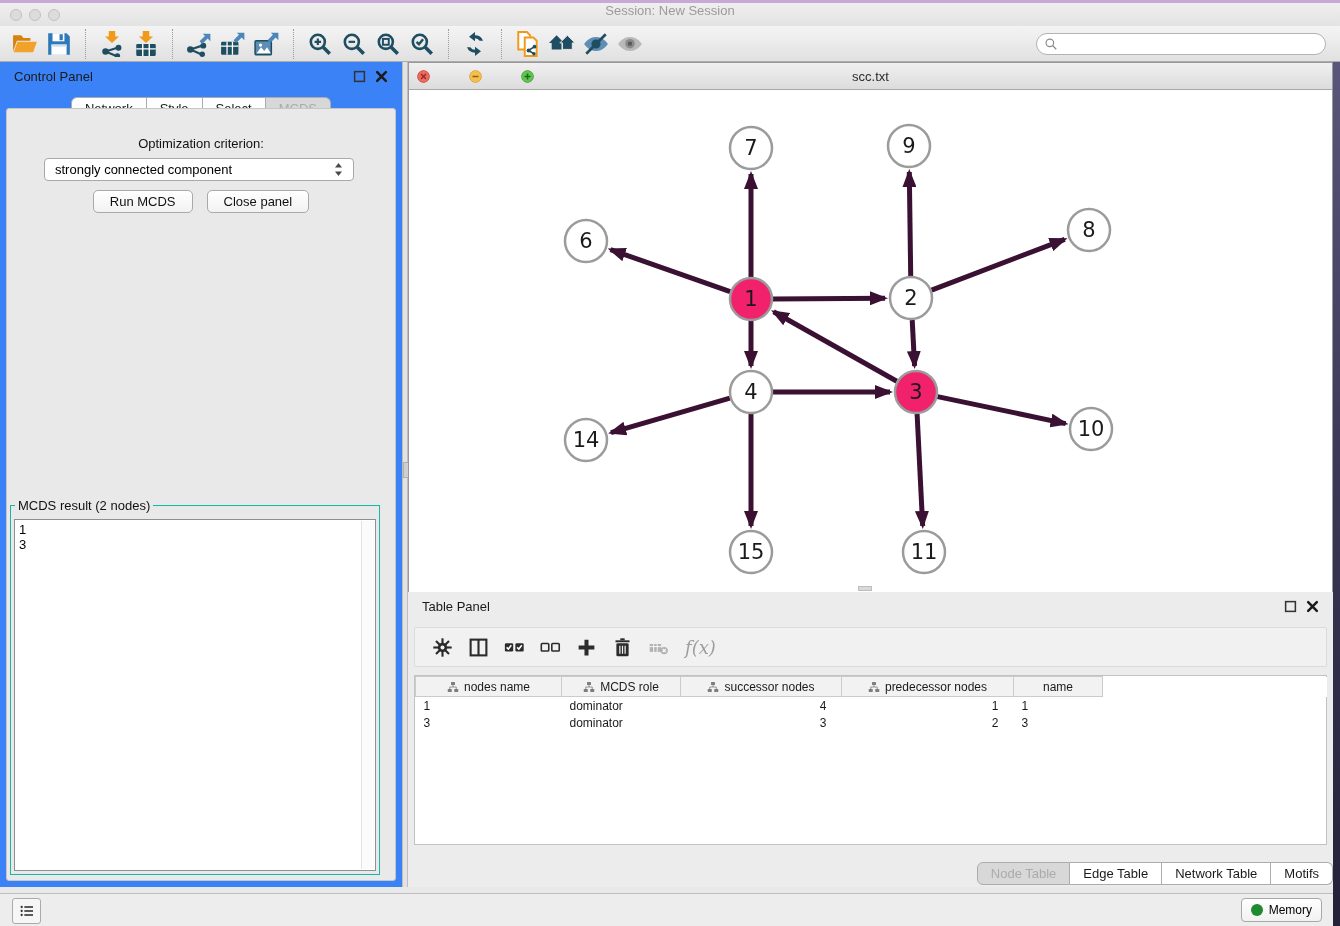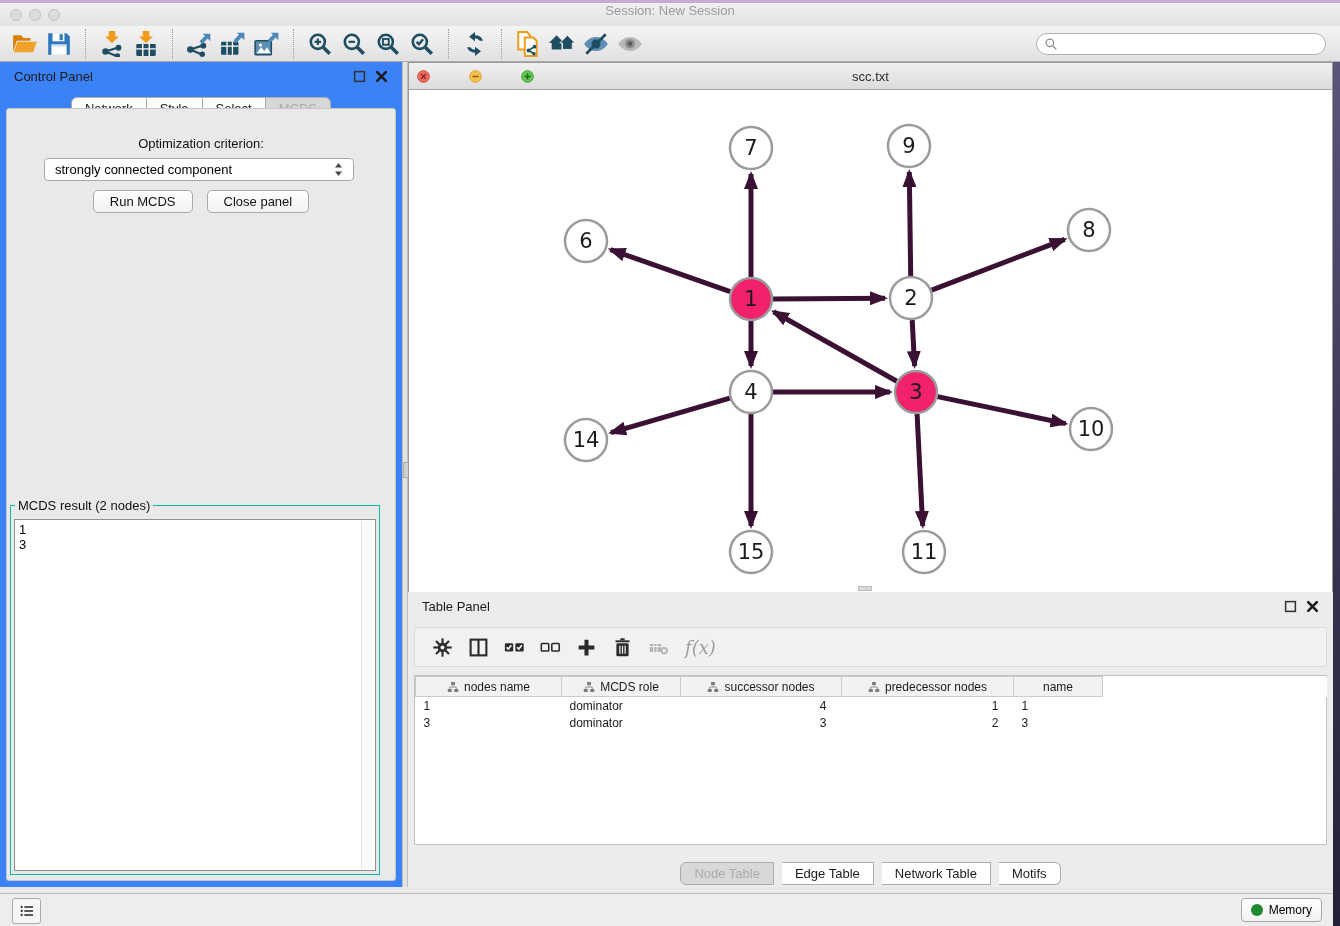--- a/index.html
+++ b/index.html
@@ -69,21 +69,21 @@
   .tpbtn svg{width:21px;height:21px;}
   #fx{font-family:"DejaVu Serif",serif;font-style:italic;font-size:18px;color:#9E9E9E;margin-left:6px;}
   #tp-tablewrap{position:absolute;left:6px;top:83px;width:913px;height:170px;background:#fff;border:1px solid #C2C2C2;box-sizing:border-box;}
   #tp-table{border-collapse:collapse;table-layout:fixed;width:912px;}
   #tp-table th{background:#F2F2F2;border:1px solid #CBCBCB;font-weight:normal;font-size:12px;height:19px;
                text-align:center;color:#1a1a1a;padding:0 2px;white-space:nowrap;overflow:hidden;}
   #tp-table th svg{width:12px;height:12px;vertical-align:-2px;margin-right:5px;}
   #tp-table th.filler{background:#fff;border:none;}
   #tp-table td{font-size:12px;color:#1a1a1a;padding:1px 8px;height:15px;white-space:nowrap;overflow:hidden;}
   #tp-table td.r{padding-right:15px;}
-  #tp-tabs{position:absolute;top:270px;width:100%;display:flex;justify-content:center;gap:8px;}
+  #tp-tabs{position:absolute;top:270px;width:100%;display:flex;justify-content:flex-end;}
   
   #statusbar{left:0;top:893px;width:1340px;height:33px;background:#EDEDED;border-top:1px solid #BDBDBD;box-sizing:border-box;}
   #listbtn{position:absolute;left:12px;top:4px;width:27px;height:24px;background:#F6F6F6;border:1px solid #ABABAB;
            border-radius:3px;display:flex;align-items:center;justify-content:center;}
   #listbtn svg{width:16px;height:16px;}
   #memorybtn{position:absolute;right:18px;top:4px;height:24px;background:linear-gradient(#FFFFFF,#F1F1F1);
              border:1px solid #A8A8A8;border-radius:4px;display:flex;align-items:center;padding:0 9px;gap:6px;font-size:12px;font-family:inherit;}
   #memorybtn .dot{width:12px;height:12px;border-radius:50%;background:#1F8A2F;}
   
   #desktop{left:1333px;top:62px;width:7px;height:864px;background:linear-gradient(#5A5679,#3C3958 45%,#232038);}

